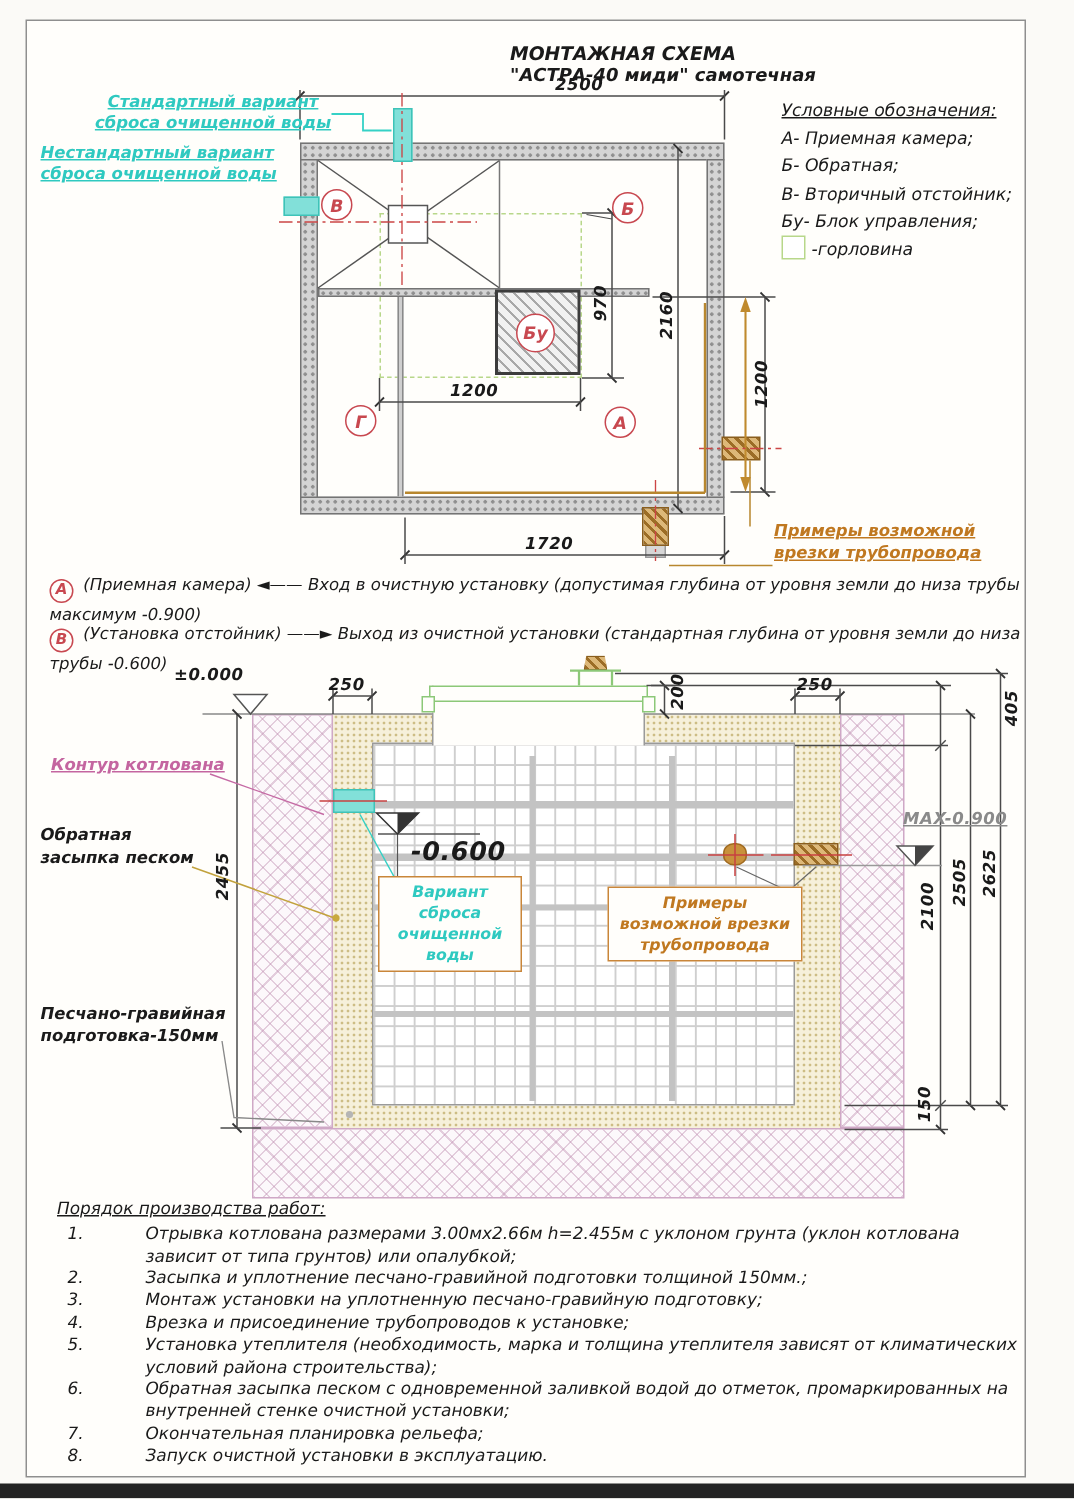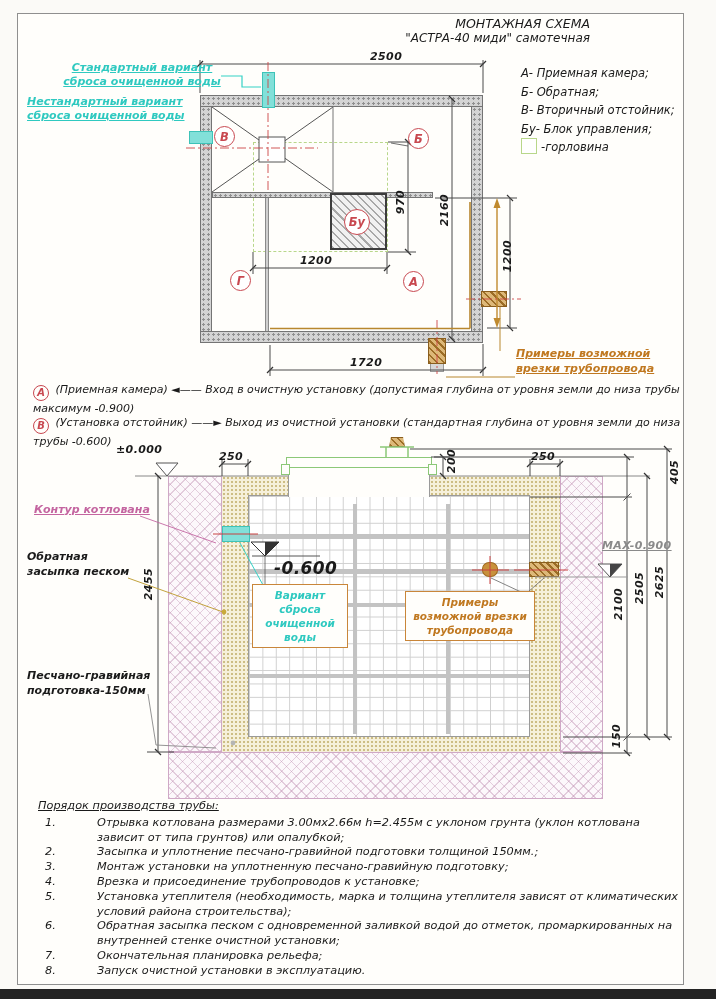--- a/index.html
+++ b/index.html
@@ -1,21 +1,21 @@
 <!DOCTYPE html>
 <html><head>
 <meta charset="utf-8">
 <style>
   html,body{margin:0;padding:0;}
   .page{position:relative;width:716px;height:999px;background:#fbfaf7;overflow:hidden;
         font-family:"DejaVu Sans",sans-serif;font-style:italic;color:#1a1a1a;}
   .frame{position:absolute;left:17px;top:13px;width:665px;height:970px;border:1px solid #8f8f8f;background:#fffefb;}
   .bottombar{position:absolute;left:0;top:989px;width:716px;height:10px;background:#232323;}
   .abs{position:absolute;}
-  .title{position:absolute;left:340px;top:16px;width:250px;text-align:right;font-weight:400;}
+  .title{position:absolute;left:340px;top:28px;width:250px;text-align:left;font-weight:700;}
   .title .t1{font-size:12.5px;} .title .t2{font-size:12px;}
   .cyanlbl{position:absolute;color:#2fc9c0;font-size:11px;font-weight:600;text-decoration:underline;text-align:center;line-height:14px;}
   .legend{position:absolute;left:521px;top:64px;width:160px;font-size:11.5px;line-height:18.5px;font-weight:500;}
   .legend .lt{text-decoration:underline;}
   .sw{display:inline-block;width:14px;height:14px;border:1px solid #b8d78a;vertical-align:-3px;margin-right:4px;background:#fff;}
   .wall{background-color:#d4d4d4;background-image:radial-gradient(#8f8f8f 1px,transparent 1.3px);background-size:5px 5px;border:1px solid #747474;box-sizing:border-box;}
   .soil{background-color:#fcf8fb;border:1px solid #cfa8c6;box-sizing:border-box;
         background-image:repeating-linear-gradient(45deg,rgba(190,140,175,.4) 0 1px,transparent 1px 7px),
                          repeating-linear-gradient(-45deg,rgba(190,140,175,.4) 0 1px,transparent 1px 7px);}
   .sand{background-color:#f6f0da;background-image:radial-gradient(#cdbd84 .9px,transparent 1.1px);background-size:4px 4px;}
@@ -182,20 +182,21 @@
 
   <div class="title">
     <div class="t1">МОНТАЖНАЯ СХЕМА</div>
     <div class="t2">"АСТРА-40 миди" самотечная</div>
   </div>
 
   <div class="cyanlbl" style="left:27px;top:95px;width:172px;text-align:left;">Нестандартный вариант сброса очищенной воды</div>
   <div class="cyanlbl" style="left:62px;top:61px;width:160px;">Стандартный вариант сброса очищенной воды</div>
 
   <div class="legend">
+    <div class="lt">Условные обозначения:</div>
     <div>А- Приемная камера;</div>
     <div>Б- Обратная;</div>
     <div>В- Вторичный отстойник;</div>
     <div>Бу- Блок управления;</div>
     <div><span class="sw"></span><span>-горловина</span></div>
   </div>
 
   <div class="pcircle" style="left:214px;top:126px;">В</div>
   <div class="pcircle" style="left:408px;top:128px;">Б</div>
   <div class="pcircle" style="left:230px;top:270px;">Г</div>
@@ -236,21 +237,21 @@
   <div class="vtxt" style="left:653px;top:566px;">2625</div>
   <div class="vtxt" style="left:610px;top:724px;">150</div>
 
   <div class="abs" style="left:34px;top:503px;width:120px;color:#c465a0;font-size:11px;font-weight:600;text-decoration:underline;">Контур котлована</div>
   <div class="abs" style="left:27px;top:549px;width:112px;font-size:11px;font-weight:700;line-height:15px;">Обратная засыпка песком</div>
   <div class="abs" style="left:27px;top:668px;width:132px;font-size:11px;font-weight:600;line-height:15px;">Песчано-гравийная подготовка-150мм</div>
   <div class="box" style="left:252px;top:584px;width:90px;color:#2fc9c0;">Вариант сброса очищенной воды</div>
   <div class="box" style="left:405px;top:591px;width:124px;color:#c07820;">Примеры возможной врезки трубопровода</div>
 
   <div class="work">
-    <div class="wt">Порядок производства трубы:</div>
+    <div class="wt">Порядок производства работ:</div>
     <div class="witem">
         <span class="n">1.</span>
         <span class="t">Отрывка котлована размерами 3.00мх2.66м h=2.455м с уклоном грунта (уклон котлована зависит от типа грунтов) или опалубкой;</span>
       </div>
     <div class="witem">
         <span class="n">2.</span>
         <span class="t">Засыпка и уплотнение песчано-гравийной подготовки толщиной 150мм.;</span>
       </div>
     <div class="witem">
         <span class="n">3.</span>

